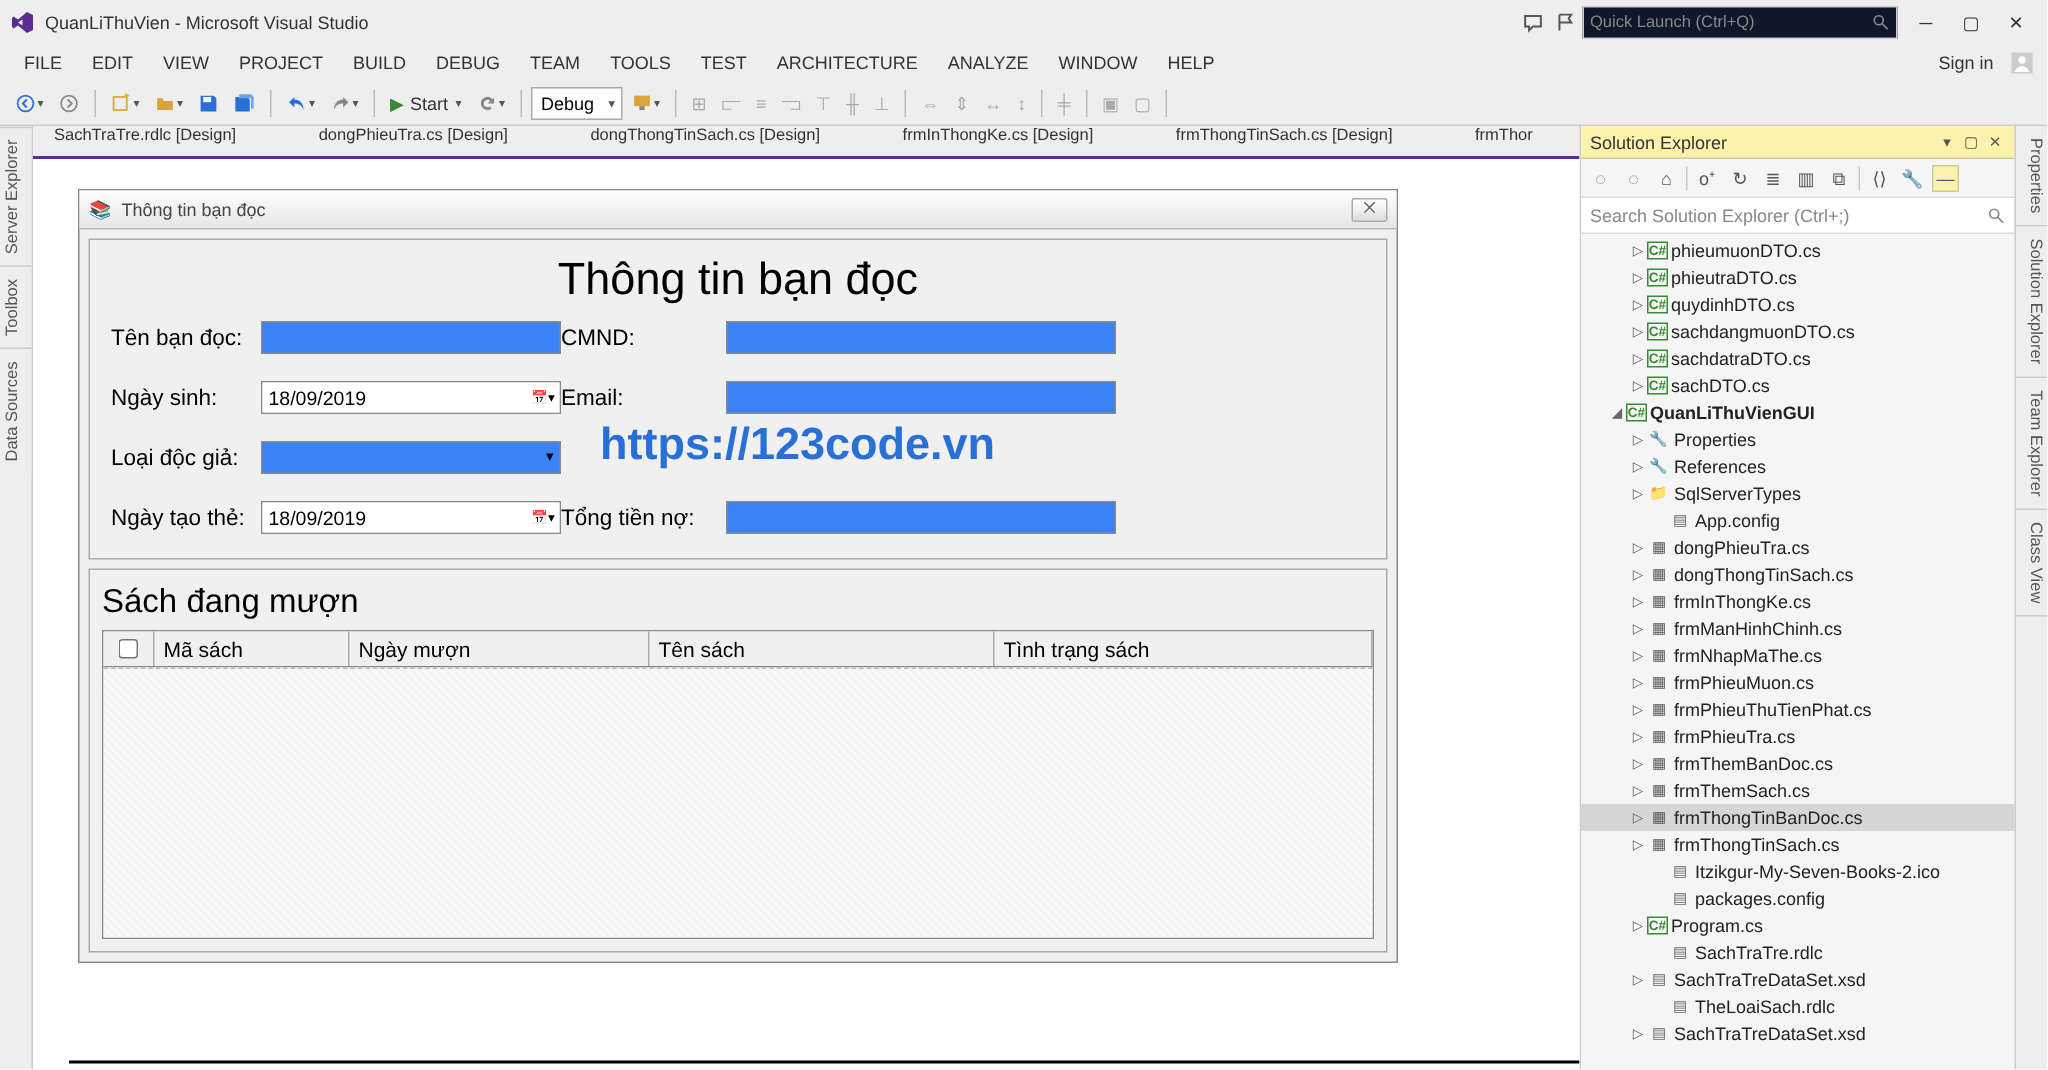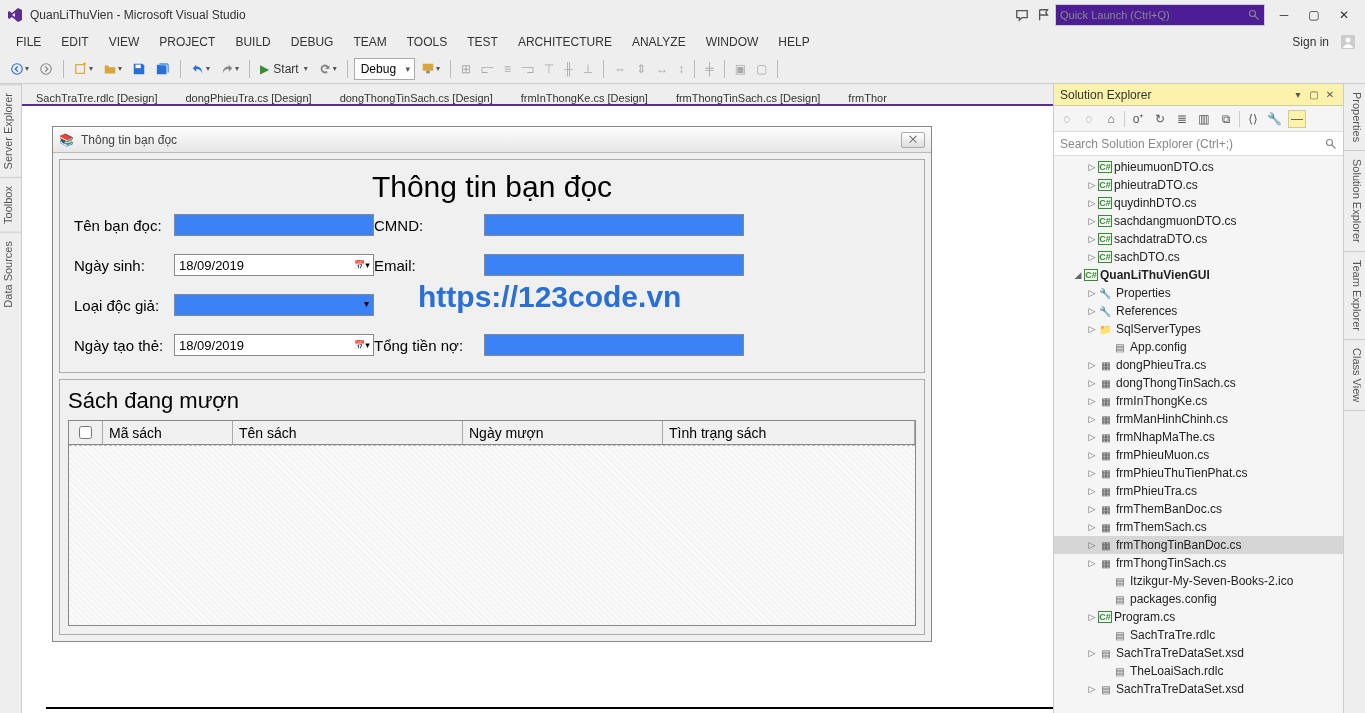--- a/index.html
+++ b/index.html
@@ -4,21 +4,21 @@
 <style>
 * { box-sizing: border-box; margin: 0; padding: 0; font-family: "Segoe UI", Tahoma, sans-serif; }
 html, body { width: 1365px; height: 713px; overflow: hidden; background: #fff; }
 
 
 .titlebar { height: 30px; background: #eee; display: flex; align-items: center; padding: 0 6px; font-size: 12px; color: #333; }
 .titlebar .vs-logo { width: 18px; height: 18px; margin-right: 6px; color: #5c2d91; display: flex; align-items: center; justify-content: center; }
 .titlebar .title { flex: 0 0 auto; }
 .titlebar .spacer { flex: 1; }
 .titlebar .tb-icon { width: 22px; height: 22px; display: flex; align-items: center; justify-content: center; color: #555; cursor: pointer; }
-.titlebar .quick-launch { width: 210px; height: 22px; border: 1px solid #ccc; background: #4c1d95; font-size: 11px; padding: 0 4px; display: flex; align-items: center; color: #888; margin-right: 4px; }
+.titlebar .quick-launch { width: 210px; height: 22px; border: 1px solid #ccc; background: #0f172a; font-size: 11px; padding: 0 4px; display: flex; align-items: center; color: #888; margin-right: 4px; }
 .titlebar .quick-launch .search-icon { margin-left: auto; }
 .titlebar .win-btn { width: 30px; height: 22px; display: flex; align-items: center; justify-content: center; color: #333; cursor: pointer; font-size: 12px; }
 
 
 .menubar { height: 24px; background: #eee; display: flex; align-items: center; padding: 0 6px; font-size: 12px; }
 .menubar .menu-item { padding: 2px 10px; cursor: pointer; color: #333; }
 .menubar .signin { margin-left: auto; color: #333; padding: 2px 8px; }
 .menubar .user-icon { width: 22px; height: 22px; display: flex; align-items: center; justify-content: center; color: #999; }
 
 
@@ -33,21 +33,21 @@
 .toolbar .dim { color: #aaa; }
 
 
 .main { display: flex; height: calc(100% - 30px - 24px - 30px); }
 .left-wells { width: 22px; background: #eee; border-right: 1px solid #ccc; display: flex; flex-direction: column; }
 .left-wells .well-tab { writing-mode: vertical-rl; transform: rotate(180deg); font-size: 11px; padding: 8px 2px; color: #555; background: #eee; border-bottom: 1px solid #ccc; cursor: pointer; text-align: center; }
 .right-wells { width: 22px; background: #eee; border-left: 1px solid #ccc; display: flex; flex-direction: column; }
 .right-wells .well-tab { writing-mode: vertical-rl; font-size: 11px; padding: 8px 2px; color: #555; background: #eee; border-bottom: 1px solid #ccc; cursor: pointer; text-align: center; }
 
 .center { flex: 1; display: flex; flex-direction: column; background: #fff; }
-.doc-tabs { height: 22px; background: #eee; display: flex; align-items: flex-end; font-size: 11px; border-bottom: 2px solid #5c2d91; }
+.doc-tabs { height: 22px; background: #eee; display: flex; align-items: flex-start; font-size: 11px; border-bottom: 2px solid #5c2d91; gap: 27px; }
 .doc-tabs .tab { padding: 0 14px; display: flex; align-items: center; color: #333; background: #eee; cursor: pointer; white-space: nowrap; }
 .doc-tabs .tab.cut { overflow: hidden; max-width: 70px; }
 
 .designer { flex: 1; background: #fff; overflow: auto; padding: 20px 0 0 30px; position: relative; }
 .form-win { width: 880px; border: 1px solid #888; background: #f0f0f0; position: relative; }
 .form-title { height: 26px; background: linear-gradient(#fdfdfd,#e6e6e6); border-bottom: 1px solid #bbb; display: flex; align-items: center; padding: 0 6px; font-size: 12px; color: #444; }
 .form-title .app-icon { width: 16px; height: 16px; margin-right: 6px; display: flex; align-items: center; justify-content: center; }
 .form-title .close-x { margin-left: auto; width: 24px; height: 16px; border: 1px solid #aaa; border-radius: 2px; background: linear-gradient(#fff,#ddd); display: flex; align-items: center; justify-content: center; font-size: 10px; color: #555; }
 .form-body { padding: 6px; }
 .group1 { border: 1px solid #aaa; padding: 10px 14px 16px; background: #f0f0f0; }
@@ -314,35 +314,35 @@
               <span class="lbl">Ngày tạo thẻ:</span>
               <div class="fld w1 dtp">
                 <input readonly="" value="18/09/2019" style="">
                 <span class="cal">📅▾</span>
               </div>
               <div class="col2 row" style="margin:0;">
                 <span class="lbl">Tổng tiền nợ:</span>
                 <div class="fld w2"></div>
               </div>
             </div>
-            <div class="overlay-link" style="left:358px; top:120px;text-align:center;">https://123code.vn</div>
+            <div class="overlay-link" style="left:340px; top:120px;text-align:center;">https://123code.vn</div>
           </div>
 
           <div class="group2">
             <div class="g2-head">
               <span class="g2-title">Sách đang mượn</span>
             </div>
             <div class="grid">
               <div class="grid-head">
                 <div class="gh chk">
                     <input type="checkbox" style="">
                   </div>
                 <div class="gh" style="width:130px">Mã sách</div>
+                <div class="gh" style="width:200px">Ngày mượn</div>
                 <div class="gh" style="width:230px">Tên sách</div>
-                <div class="gh" style="width:200px">Ngày mượn</div>
                 <div class="gh" style="flex:1">Tình trạng sách</div>
               </div>
               <div class="grid-body"></div>
             </div>
           </div>
         </div>
       </div>
       <div class="bottom-rule"></div>
     </div>
   </div>

